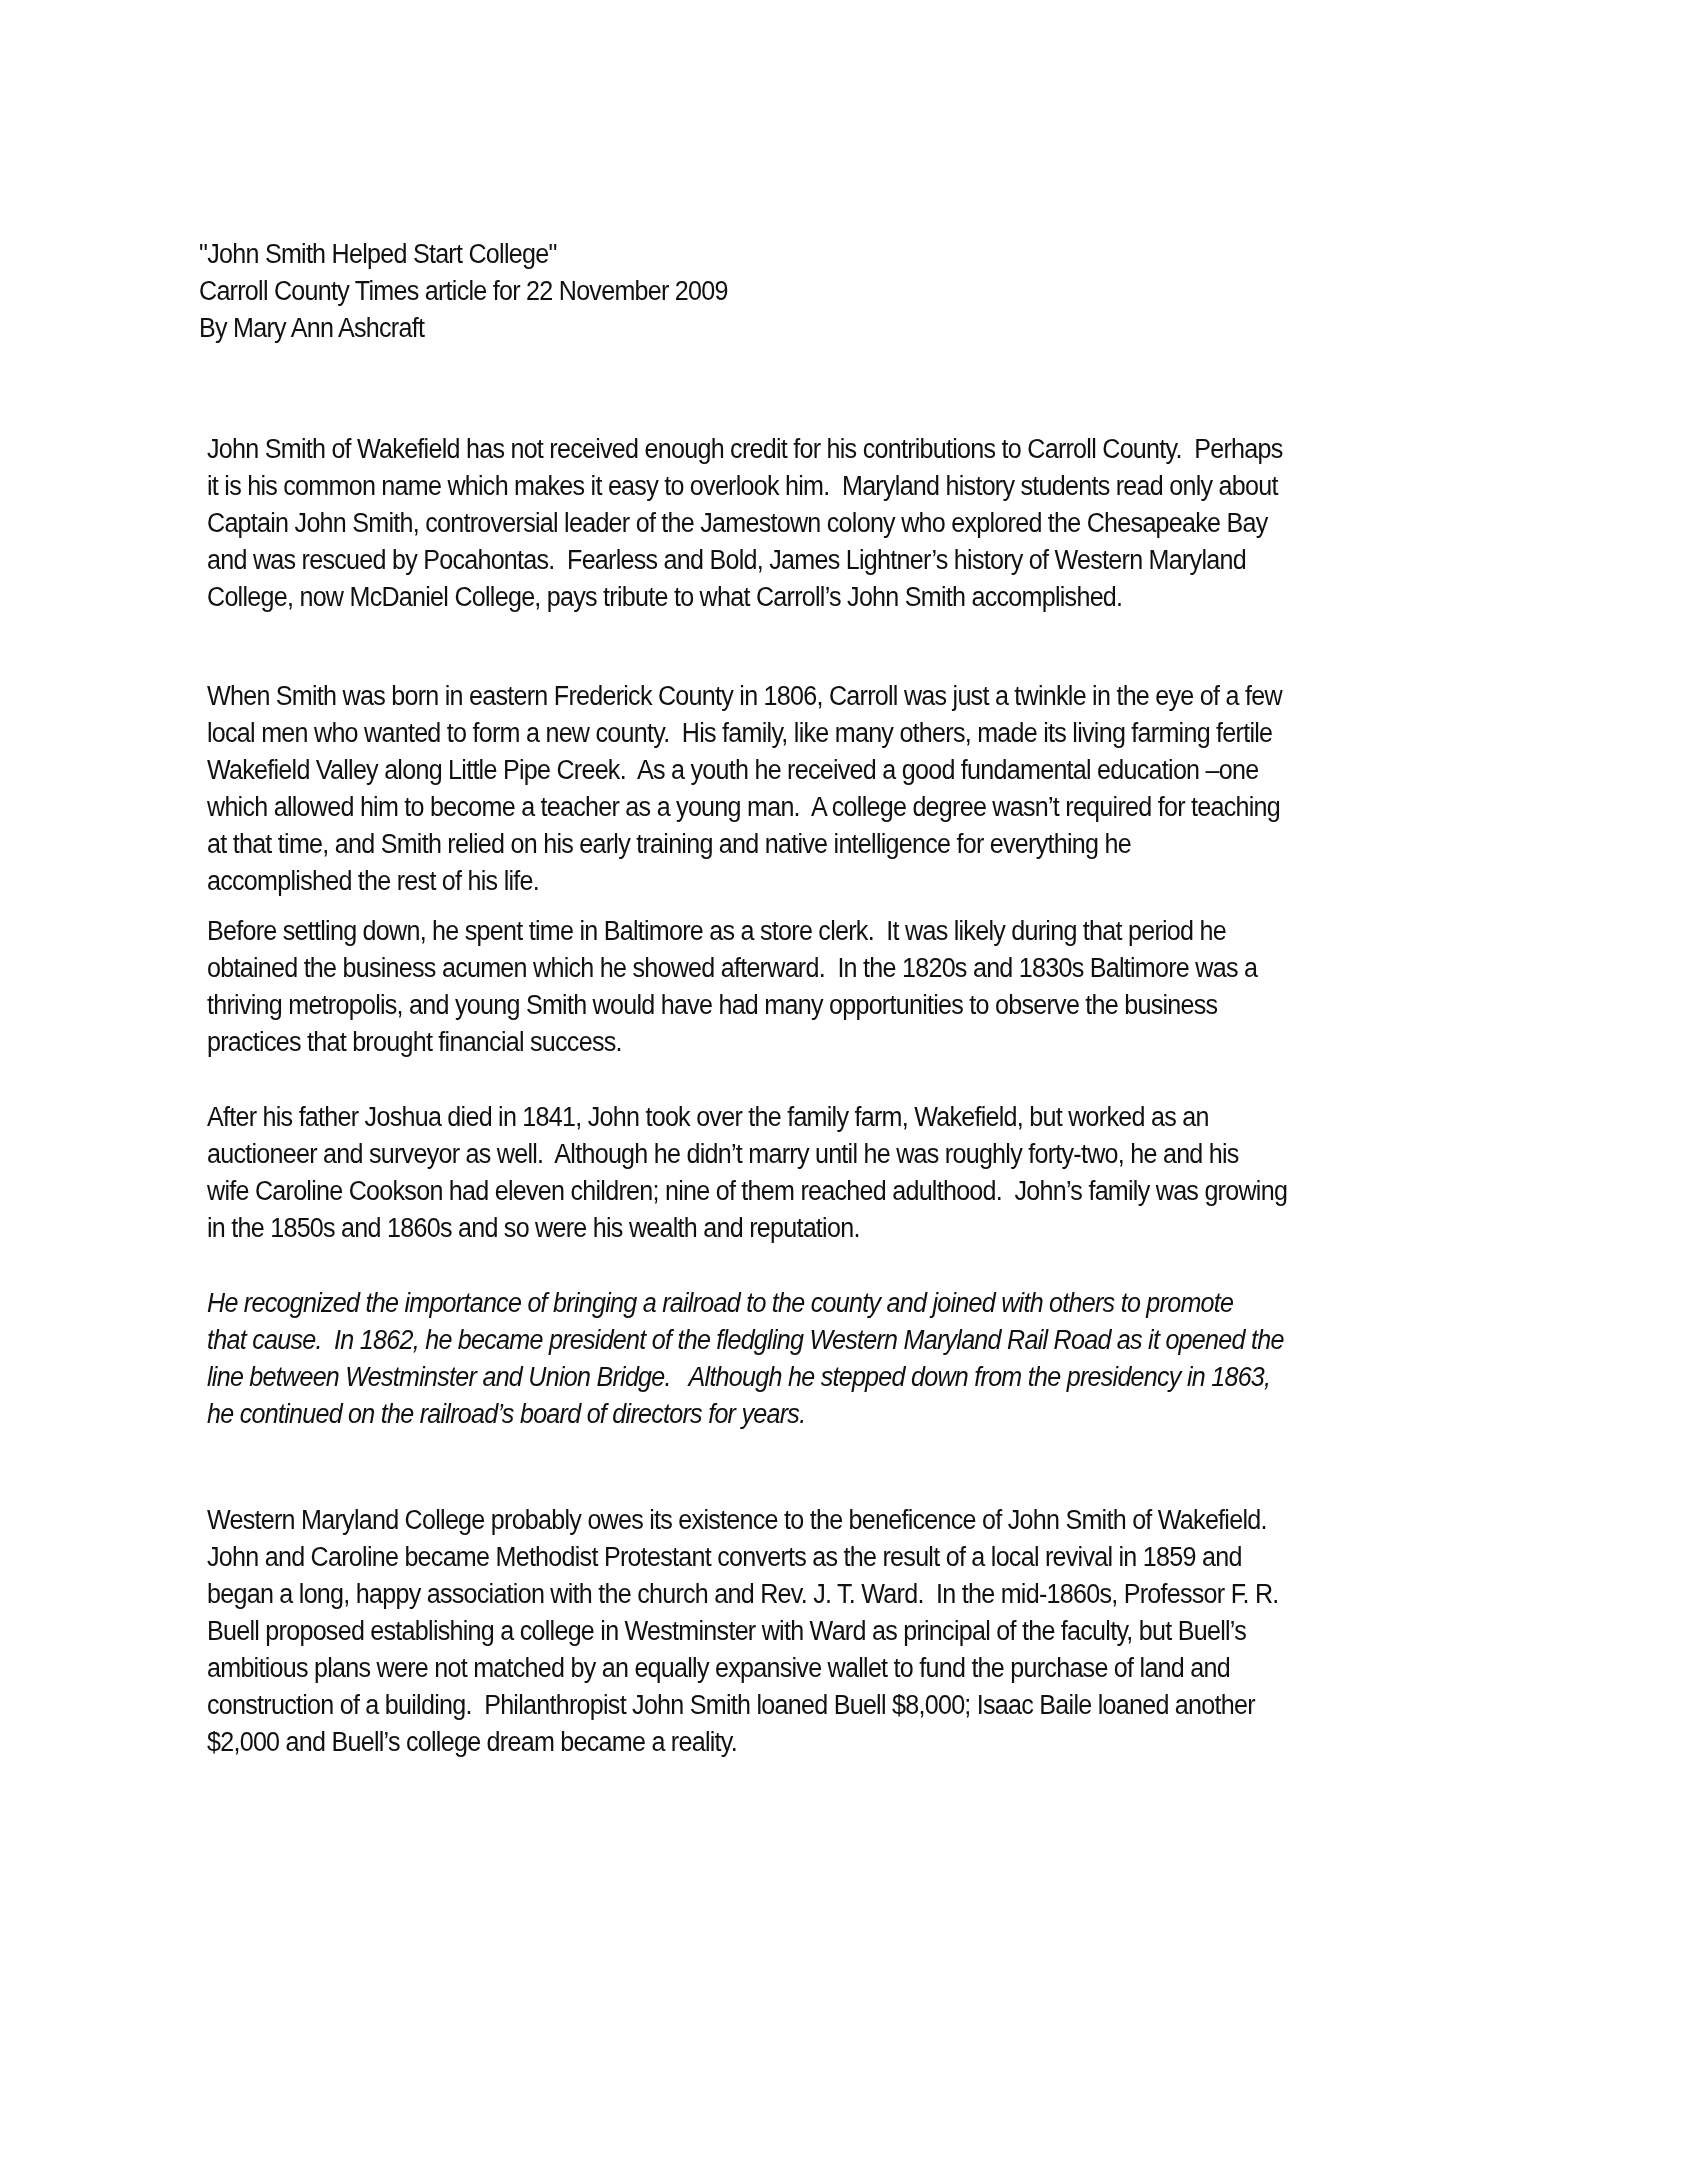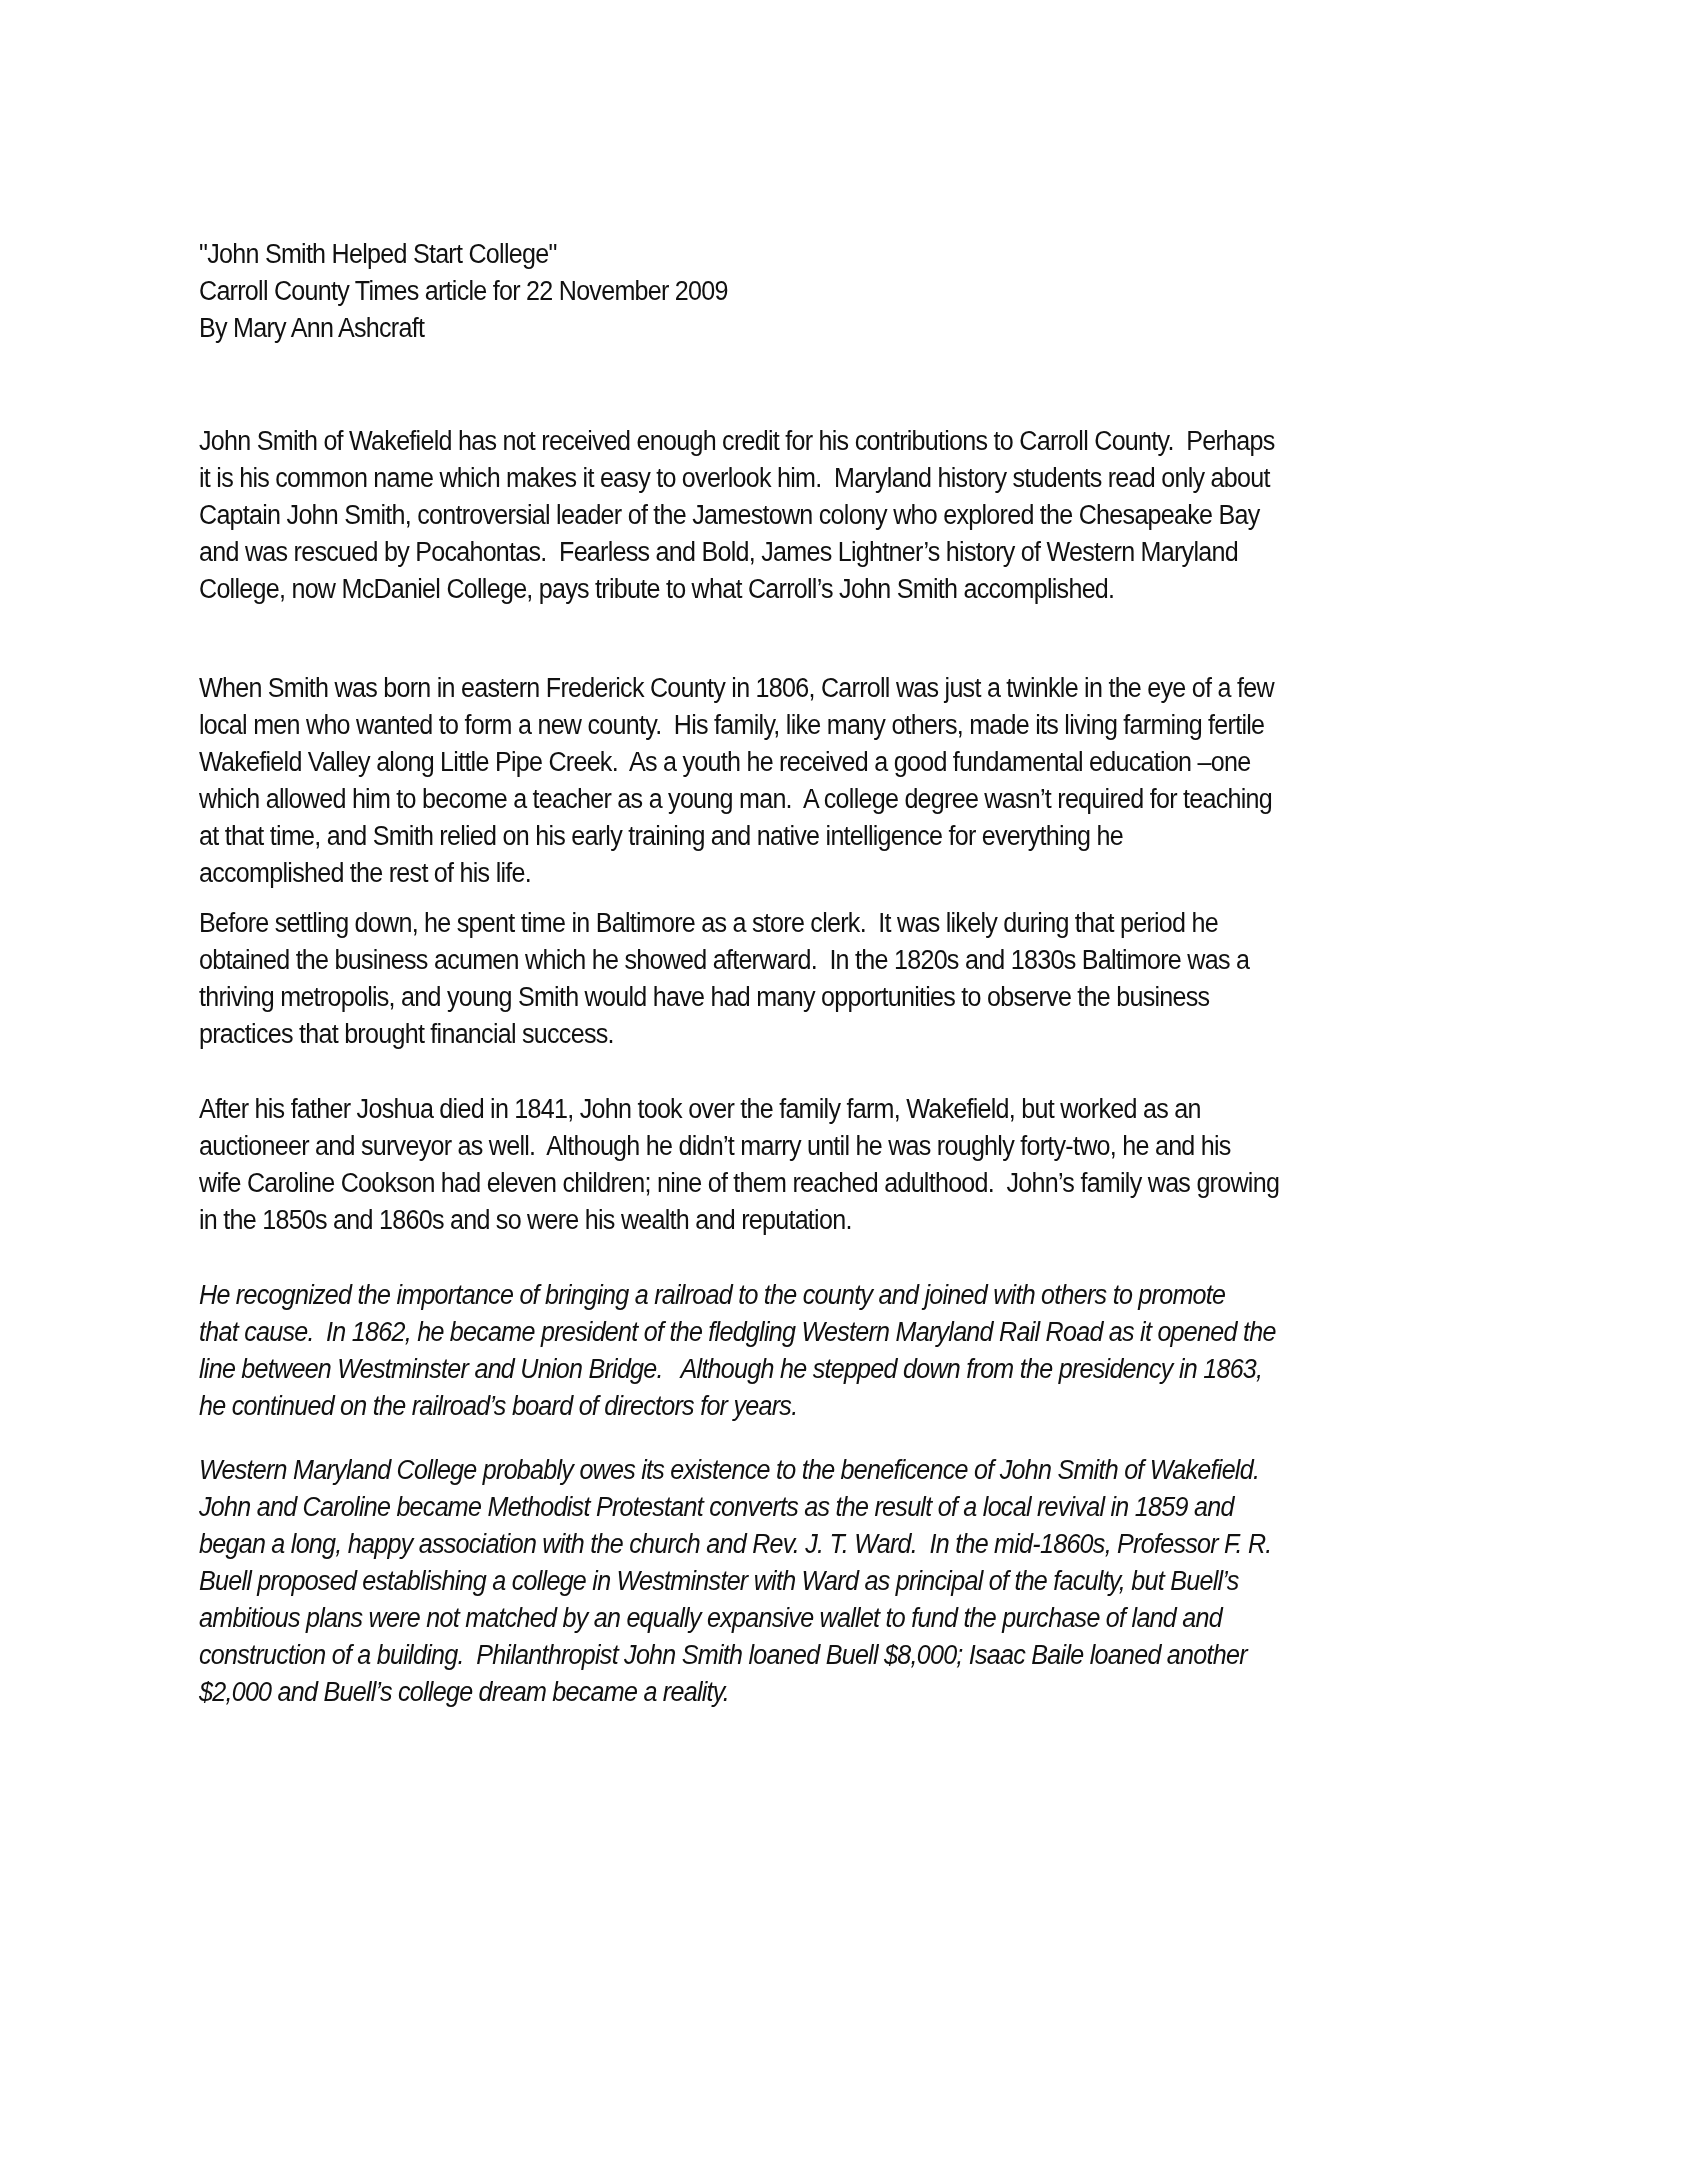--- a/index.html
+++ b/index.html
@@ -33,21 +33,21 @@
     white-space: pre;
     font-size: 27px;
     line-height: 37px;
     letter-spacing: -0.8px;
     transform: scaleX(0.93);
     transform-origin: left center;
   }
   .para {
     position: absolute;
     left: 199px;
-    margin: 0;
+    margin: 8px;
   }
 </style>
 </head>
 <body>
 
 <div class="page">
 
   <div class="header-block">
     <span class="line">"John Smith Helped Start College"</span>
     <span class="line">Carroll County Times article for 22 November 2009</span>
@@ -85,21 +85,21 @@
     <span class="line">in the 1850s and 1860s and so were his wealth and reputation.</span>
   </div>
 
   <div class="para" style="top:1277px;font-style:italic;">
     <span class="line">He recognized the importance of bringing a railroad to the county and joined with others to promote</span>
     <span class="line">that cause.  In 1862, he became president of the fledgling Western Maryland Rail Road as it opened the</span>
     <span class="line">line between Westminster and Union Bridge.   Although he stepped down from the presidency in 1863,</span>
     <span class="line">he continued on the railroad’s board of directors for years.</span>
   </div>
 
-  <div class="para" style="top:1452px;font-style:italic;">
+  <div class="para" style="top:1494px;">
     <span class="line">Western Maryland College probably owes its existence to the beneficence of John Smith of Wakefield.</span>
     <span class="line">John and Caroline became Methodist Protestant converts as the result of a local revival in 1859 and</span>
     <span class="line">began a long, happy association with the church and Rev. J. T. Ward.  In the mid-1860s, Professor F. R.</span>
     <span class="line">Buell proposed establishing a college in Westminster with Ward as principal of the faculty, but Buell’s</span>
     <span class="line">ambitious plans were not matched by an equally expansive wallet to fund the purchase of land and</span>
     <span class="line">construction of a building.  Philanthropist John Smith loaned Buell $8,000; Isaac Baile loaned another</span>
     <span class="line">$2,000 and Buell’s college dream became a reality.</span>
   </div>
 
 

